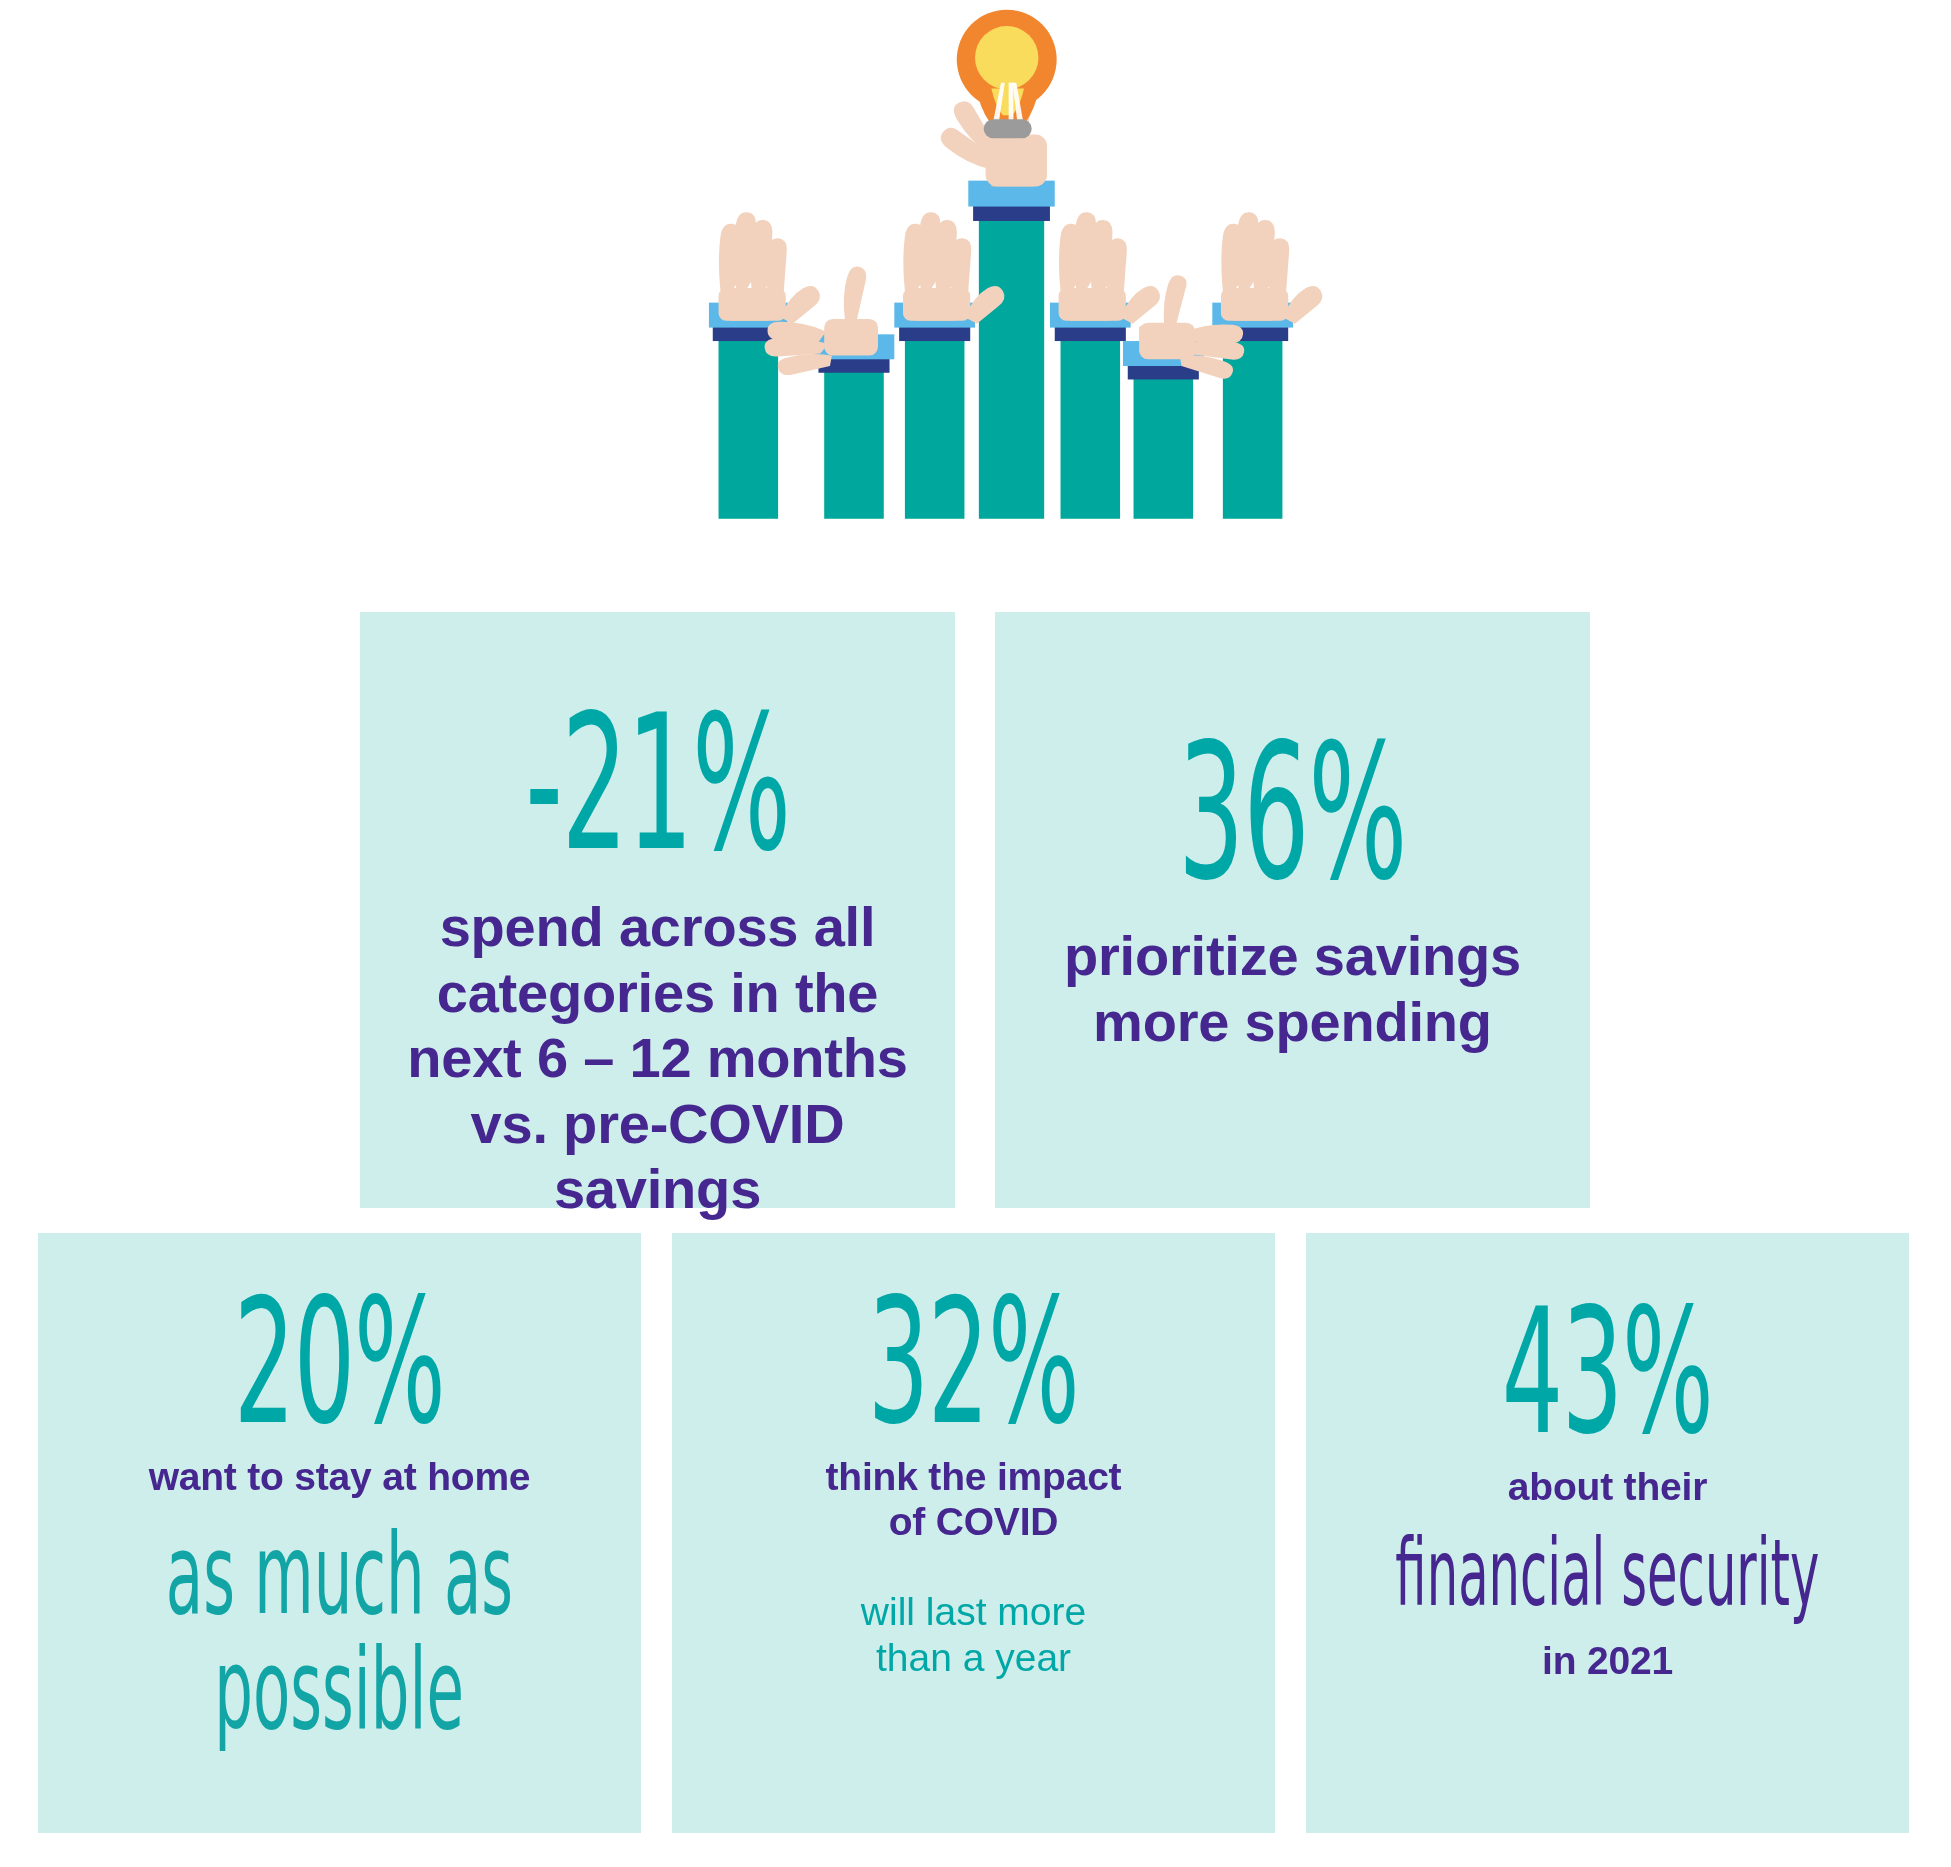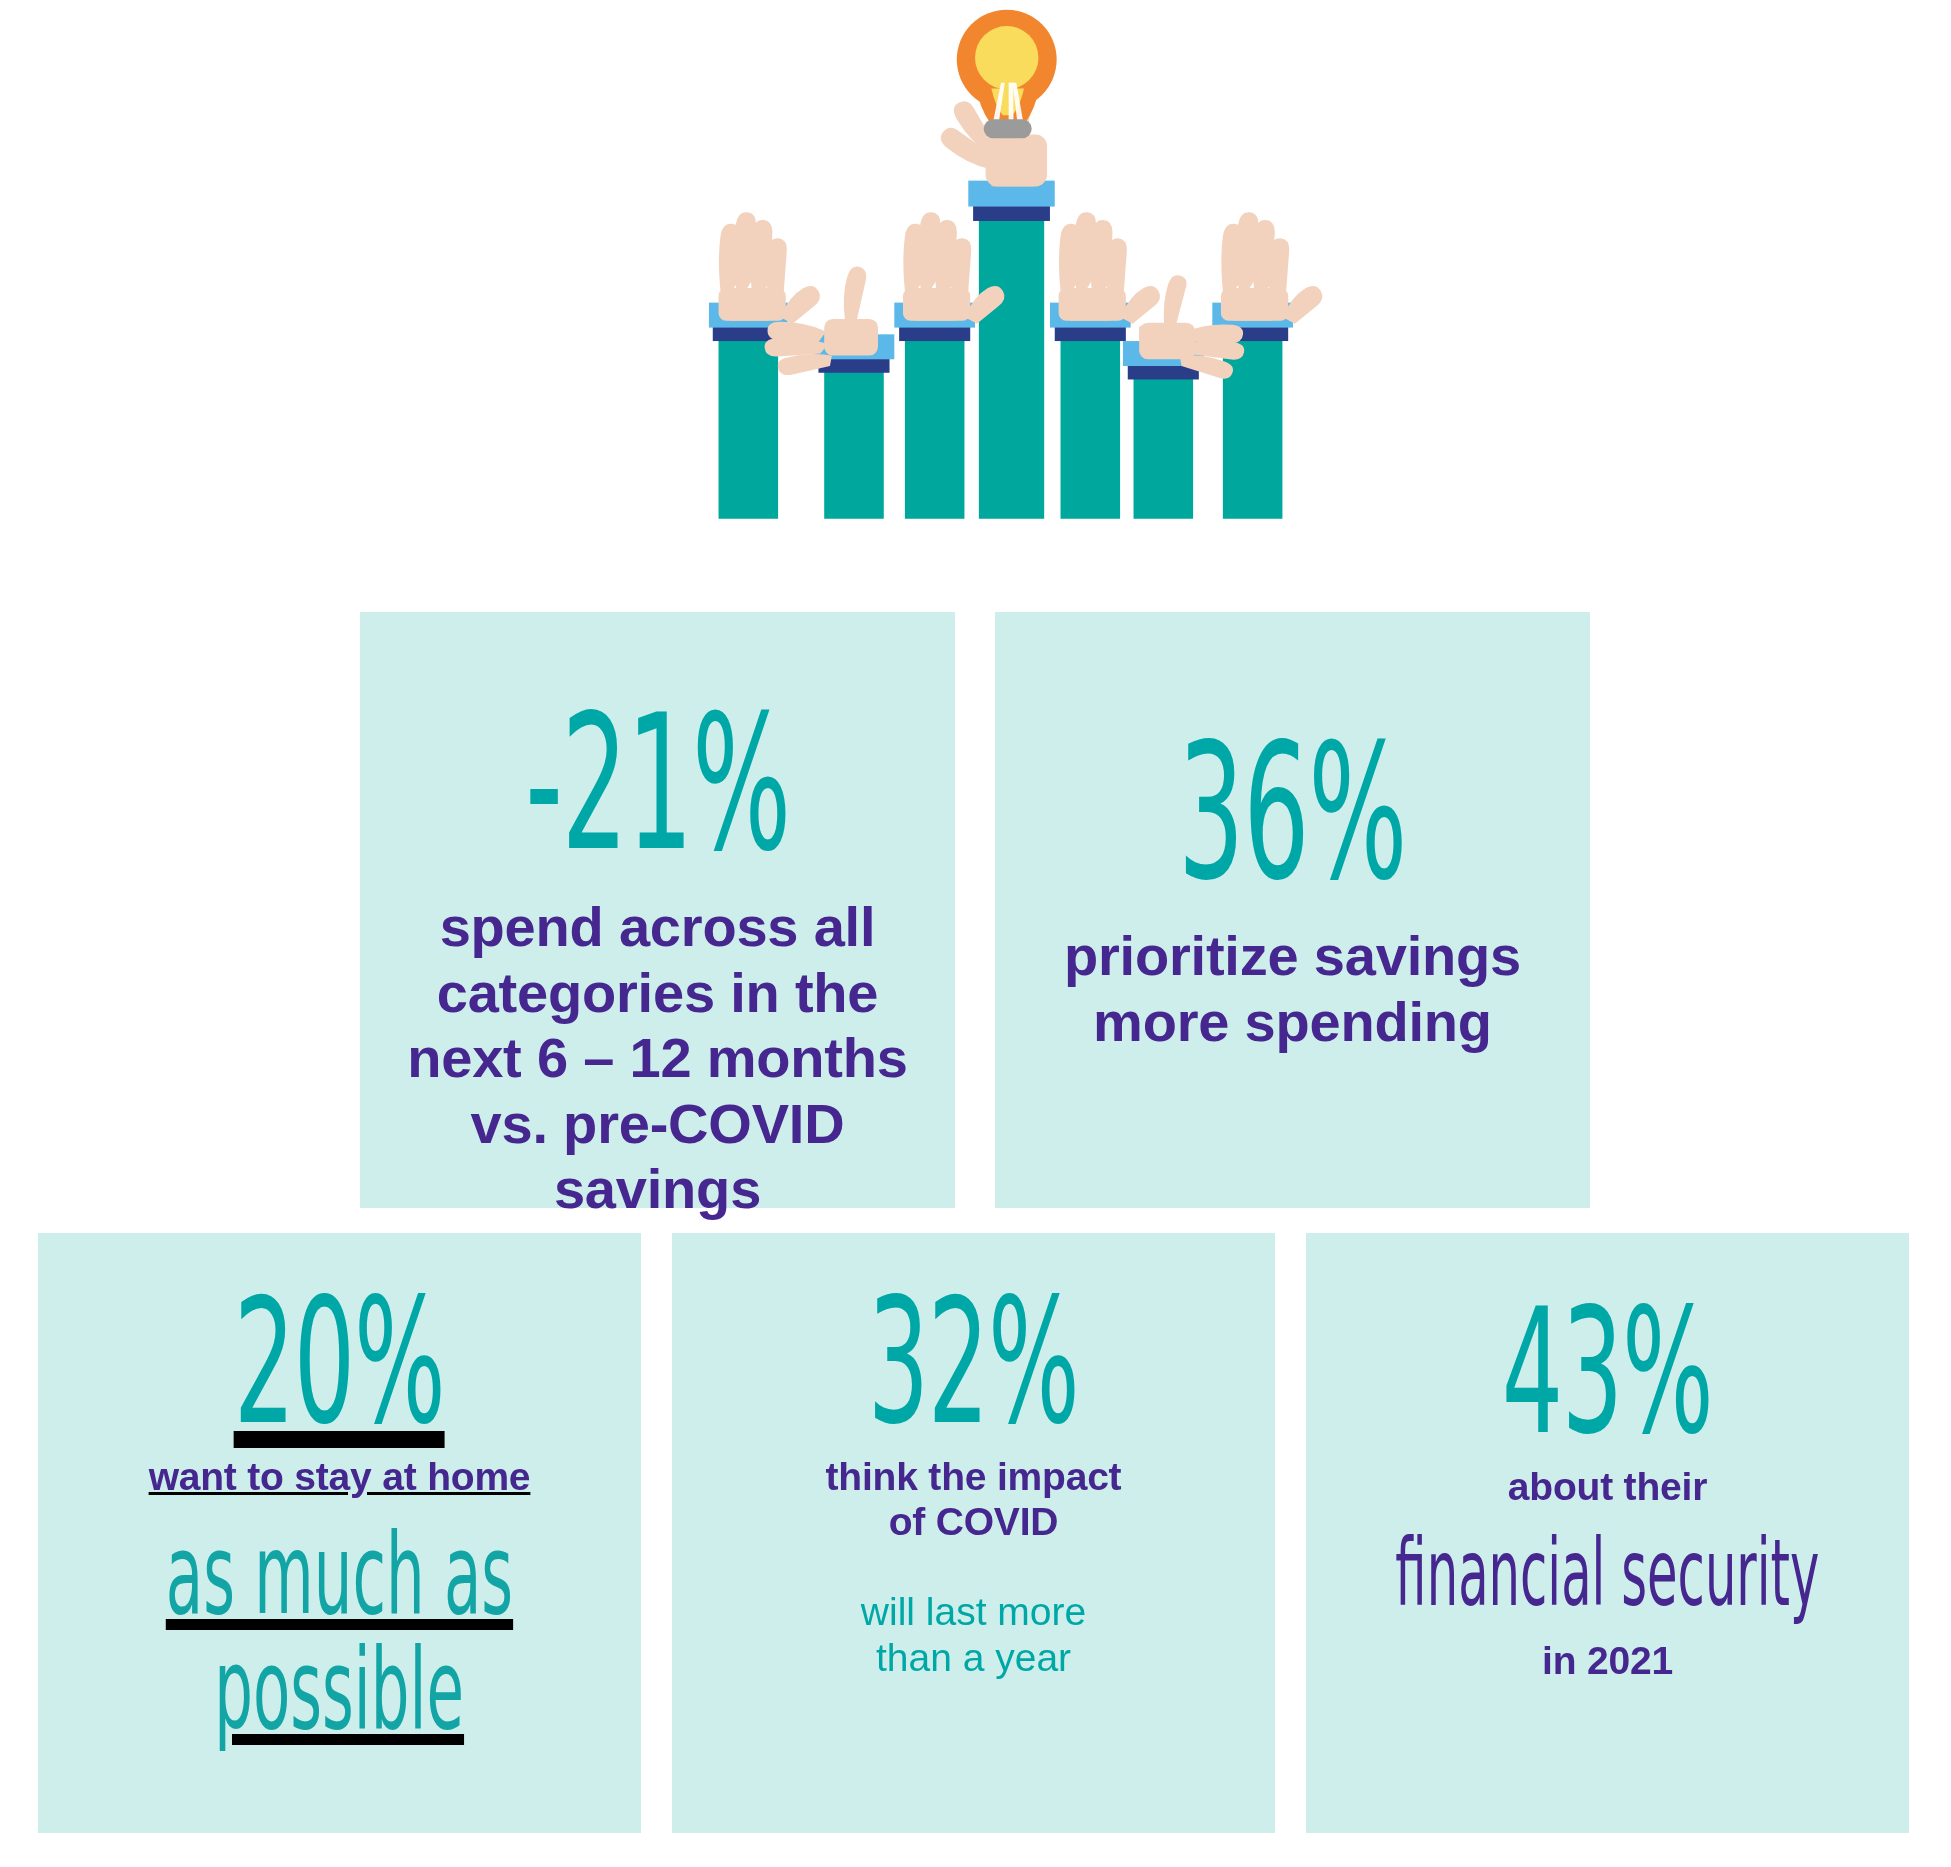--- a/index.html
+++ b/index.html
@@ -44,21 +44,21 @@
     flex-direction:column;
     align-items:center;
     text-align:center;
   }
 
   
   #card-spend{ width:596px; height:596px; padding-top:85px; }
   #card-savings{ width:596px; height:596px; padding-top:114px; }
 
   
-  #card-home{      width:603px; height:600px; padding-top:50px;text-decoration:underline; }
+  #card-home{      width:603px; height:600px; padding-top:50px; }
   #card-impact{    width:603px; height:600px; padding-top:50px; }
   #card-anxious{   width:603px; height:600px; padding-top:60px; }
 
   
   .bignum{
     font-family:"DejaVu Sans Condensed","Liberation Sans", sans-serif;
     font-weight:100;
     color:#00a7a7;
     line-height:0.92;
     letter-spacing:-1.9px;

